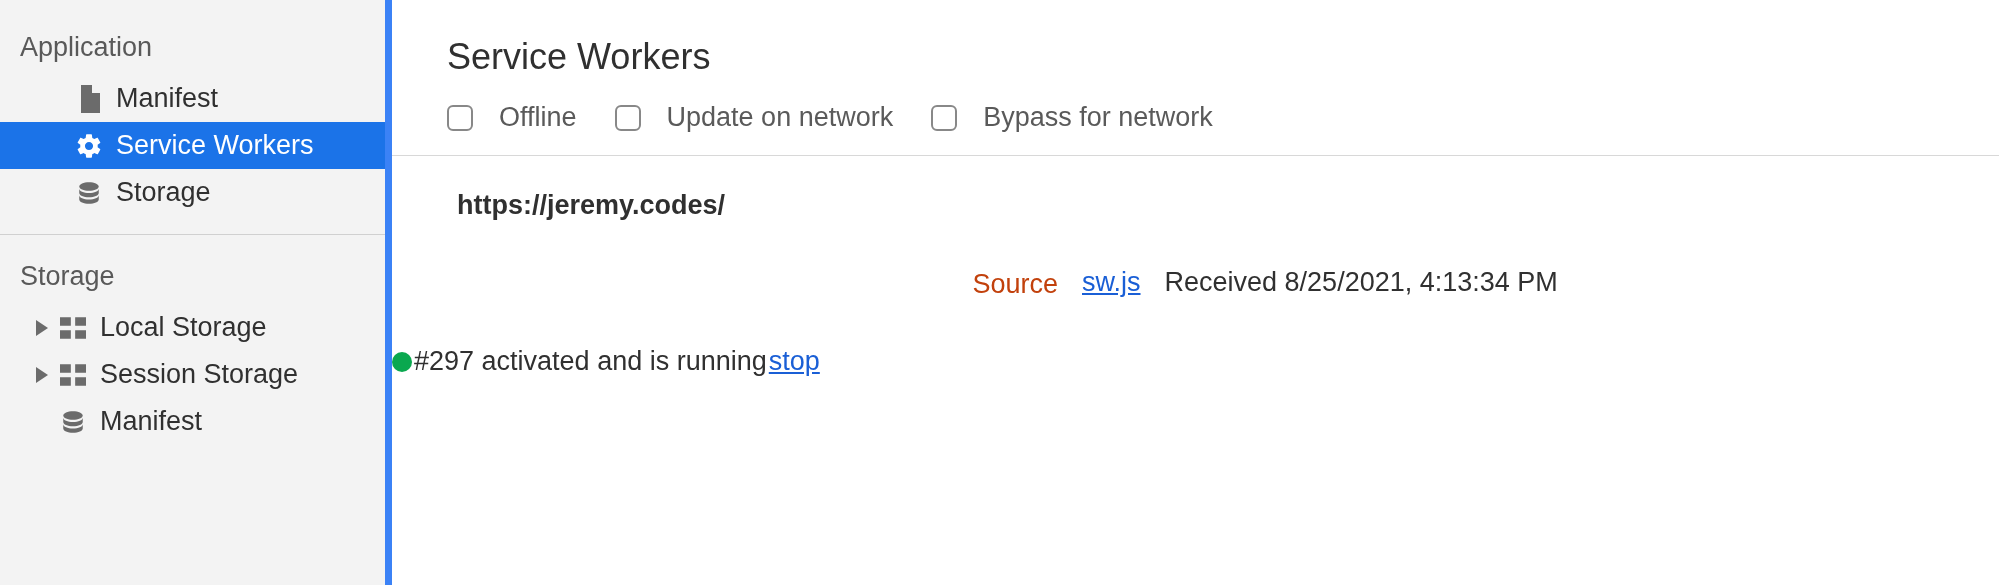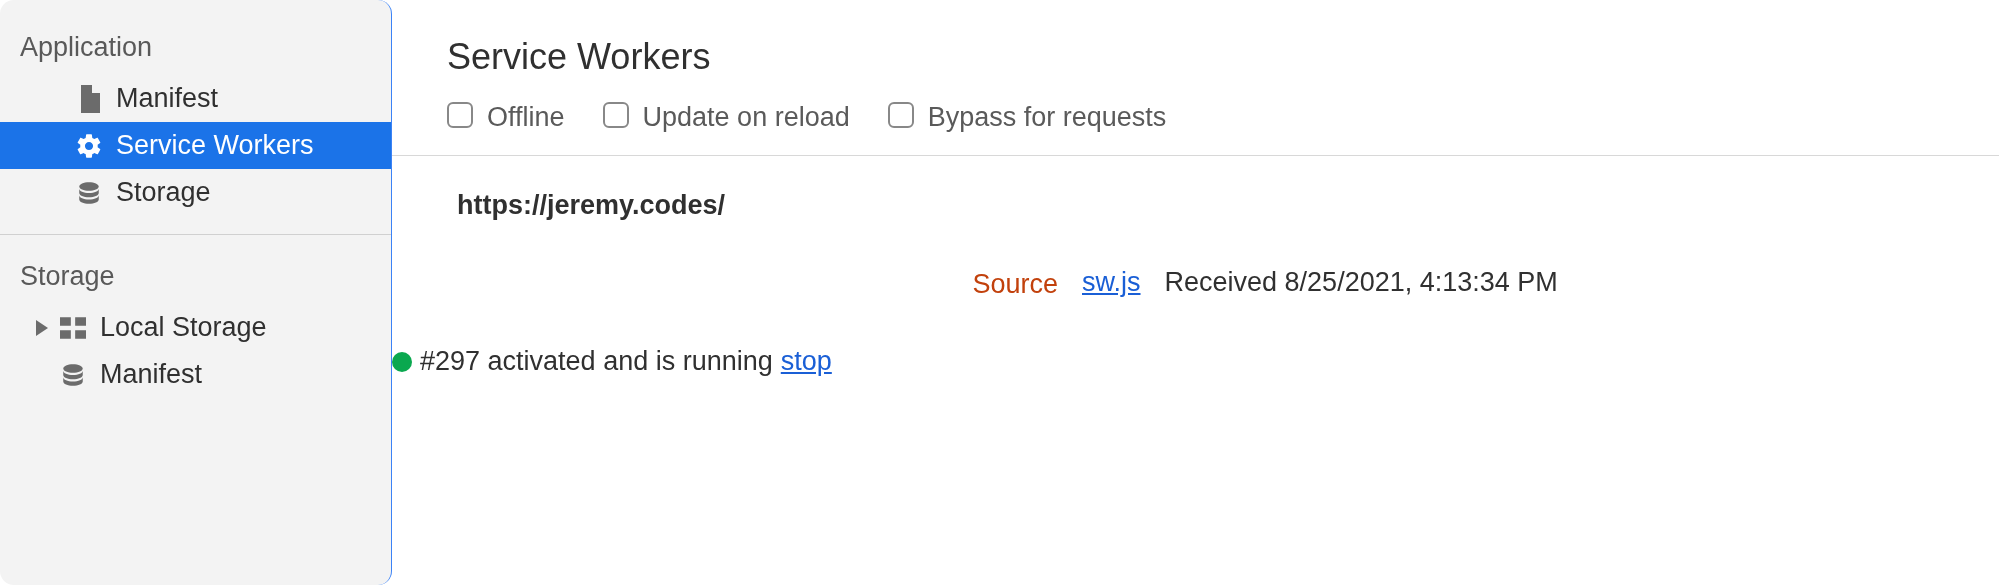--- a/index.html
+++ b/index.html
@@ -3,24 +3,23 @@
 <meta charset="utf-8">
 <style>
   * { box-sizing: border-box; margin: 0; padding: 0; }
   html, body { width: 1999px; height: 585px; font-family: "Helvetica Neue", Arial, sans-serif; color: #303030; }
   body { display: flex; background: #ffffff; overflow: hidden; }
 
   
   .sidebar {
     width: 392px;
     background: #f3f3f3;
-    border-right: 1px solid #3b82f6;
+    border-right: 7px solid #3b82f6;
     padding-top: 24px;
     flex-shrink: 0;
-    border-radius: 14px;
   }
   .section-title {
     font-size: 27px;
     color: #595959;
     padding: 8px 20px 12px 20px;
   }
   .tree-item {
     display: flex;
     align-items: center;
     height: 47px;
@@ -71,21 +70,22 @@
     padding: 36px 55px 24px 55px;
   }
   .options-row {
     display: flex;
     gap: 38px;
     padding: 0 55px 22px 55px;
     font-size: 27px;
   }
   .opt {
     display: inline-flex;
-    gap: 14px;
+    align-items: center;
+    gap: 26px;
     color: #5a5a5a;
     cursor: pointer;
   }
   .cb {
     width: 26px; height: 26px;
     border: 2px solid #888;
     border-radius: 6px;
     display: inline-block;
     background: #fff;
   }
@@ -123,21 +123,21 @@
     font-size: 27px;
     padding-right: 24px;
     padding-top: 2px;
   }
   .detail-value {
     font-size: 27px;
     display: flex;
     flex-direction: row;
     gap: 24px;
   }
-  .status-line { display: inline-flex; align-items: center; gap: 8px; }
+  .status-line { display: inline-flex; align-items: center; gap: 2px; }
   .status-dot {
     width: 20px; height: 20px; border-radius: 50%;
     background: #0aa84f;
     display: inline-block;
   }
 </style>
 </head>
 <body>
 
 <div class="sidebar">
@@ -178,20 +178,29 @@
   <div class="tree-item storage-item">
     <span class="disclosure"></span>
     <span class="icon">
       <svg width="26" height="22" viewBox="0 0 24 20">
           <path fill="currentColor" d="M0 0h10v8H0zM14 0h10v8H14zM0 12h10v8H0zM14 12h10v8H14z"></path>
         </svg>
     </span>
     <span>Local Storage</span>
   </div>
 
+  <div class="tree-item storage-item">
+    <span class="disclosure"></span>
+    <span class="icon">
+      <svg width="26" height="22" viewBox="0 0 24 20">
+          <path fill="currentColor" d="M0 0h10v8H0zM14 0h10v8H14zM0 12h10v8H0zM14 12h10v8H14z"></path>
+        </svg>
+    </span>
+    <span>Session Storage</span>
+  </div>
 
   <div class="tree-item storage-item no-disclosure">
     <span class="disclosure"></span>
     <span class="icon">
       <svg width="26" height="26" viewBox="0 0 24 24">
           <path fill="currentColor" d="M12 2C7 2 3 3.79 3 6s4 4 9 4 9-1.79 9-4-4-4-9-4zm0 10c-5 0-9-1.79-9-4v4c0 2.21 4 4 9 4s9-1.79 9-4V8c0 2.21-4 4-9 4zm0 6c-5 0-9-1.79-9-4v4c0 2.21 4 4 9 4s9-1.79 9-4v-4c0 2.21-4 4-9 4z"></path>
         </svg>
     </span>
     <span>Manifest</span>
   </div>
@@ -202,25 +211,25 @@
 
   <div class="page-title">Service Workers</div>
 
   <div class="options-row">
     <label class="opt">
       <span class="cb"></span>
       <span>Offline</span>
     </label>
     <label class="opt">
       <span class="cb"></span>
-      <span>Update on reload</span>
+      <span>Update on network</span>
     </label>
     <label class="opt">
       <span class="cb"></span>
-      <span>Bypass for requests</span>
+      <span>Bypass for network</span>
     </label>
   </div>
 
   <div class="hr"></div>
 
   <div class="sw-block">
 
     <div class="sw-header">
       <div class="sw-origin">https://jeremy.codes/</div>
     </div>

